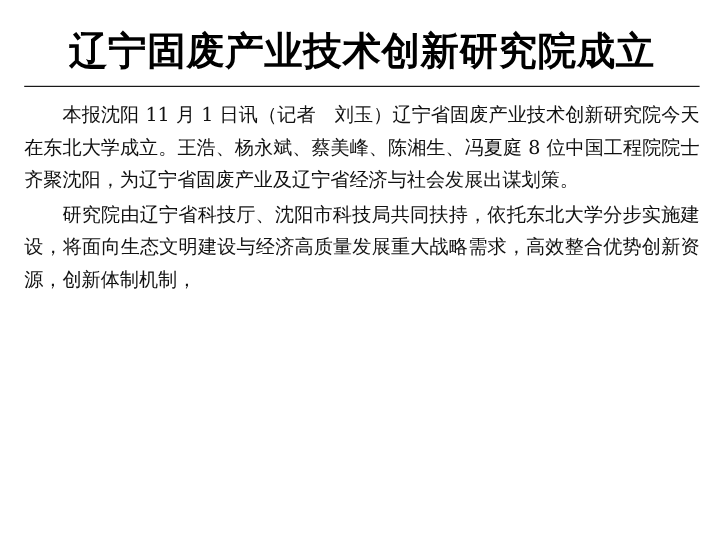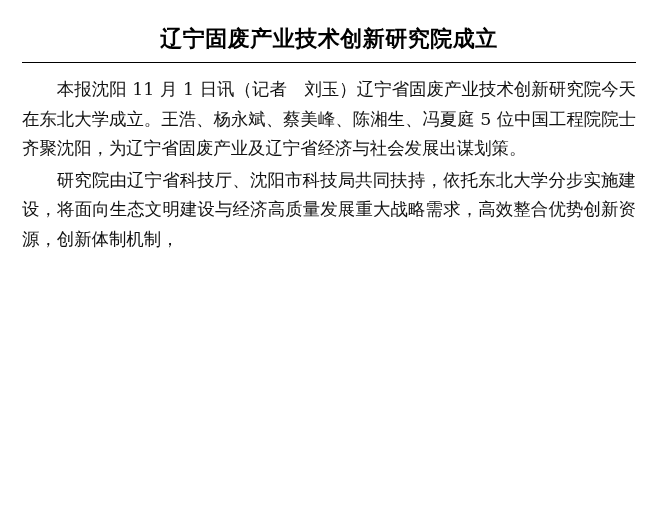--- a/index.html
+++ b/index.html
@@ -17,21 +17,21 @@
   .page {
     position: relative;
     width: 658px;
     height: 509px;
     box-sizing: border-box;
     padding: 26px 22px 10px 22px;
   }
   .headline {
     font-family: "DejaVu Sans", "Liberation Sans", sans-serif;
     font-weight: bold;
-    font-size: 22px;
+    font-size: 35px;
     line-height: 1.2;
     letter-spacing: 0.5px;
     text-align: center;
     color: #000;
     margin: 0 0 10px 0;
     white-space: nowrap;
   }
   .rule {
     width: 100%;
     height: 1px;
@@ -69,19 +69,19 @@
 
 <div class="page">
 
   <h1 class="headline">辽宁固废产业技术创新研究院成立</h1>
 
   <div class="rule"></div>
 
   <div class="columns">
 
     <div class="col">
-      <p class="indent">本报沈阳 11 月 1 日讯（记者　刘玉）辽宁省固废产业技术创新研究院今天在东北大学成立。王浩、杨永斌、蔡美峰、陈湘生、冯夏庭 5 位中国工程院院士齐聚沈阳，为辽宁省固废产业及辽宁省经济与社会发展出谋划策。</p>
+      <p class="indent">本报沈阳 11 月 1 日讯（记者　刘玉）辽宁省固废产业技术创新研究院今天在东北大学成立。王浩、杨永斌、蔡美峰、陈湘生、冯夏庭 8 位中国工程院院士齐聚沈阳，为辽宁省固废产业及辽宁省经济与社会发展出谋划策。</p>
       <p class="indent">研究院由辽宁省科技厅、沈阳市科技局共同扶持，依托东北大学分步实施建设，将面向生态文明建设与经济高质量发展重大战略需求，高效整合优势创新资源，创新体制机制，</p>
     </div>
 
 
   </div>
 </div>
 
 </body></html>

